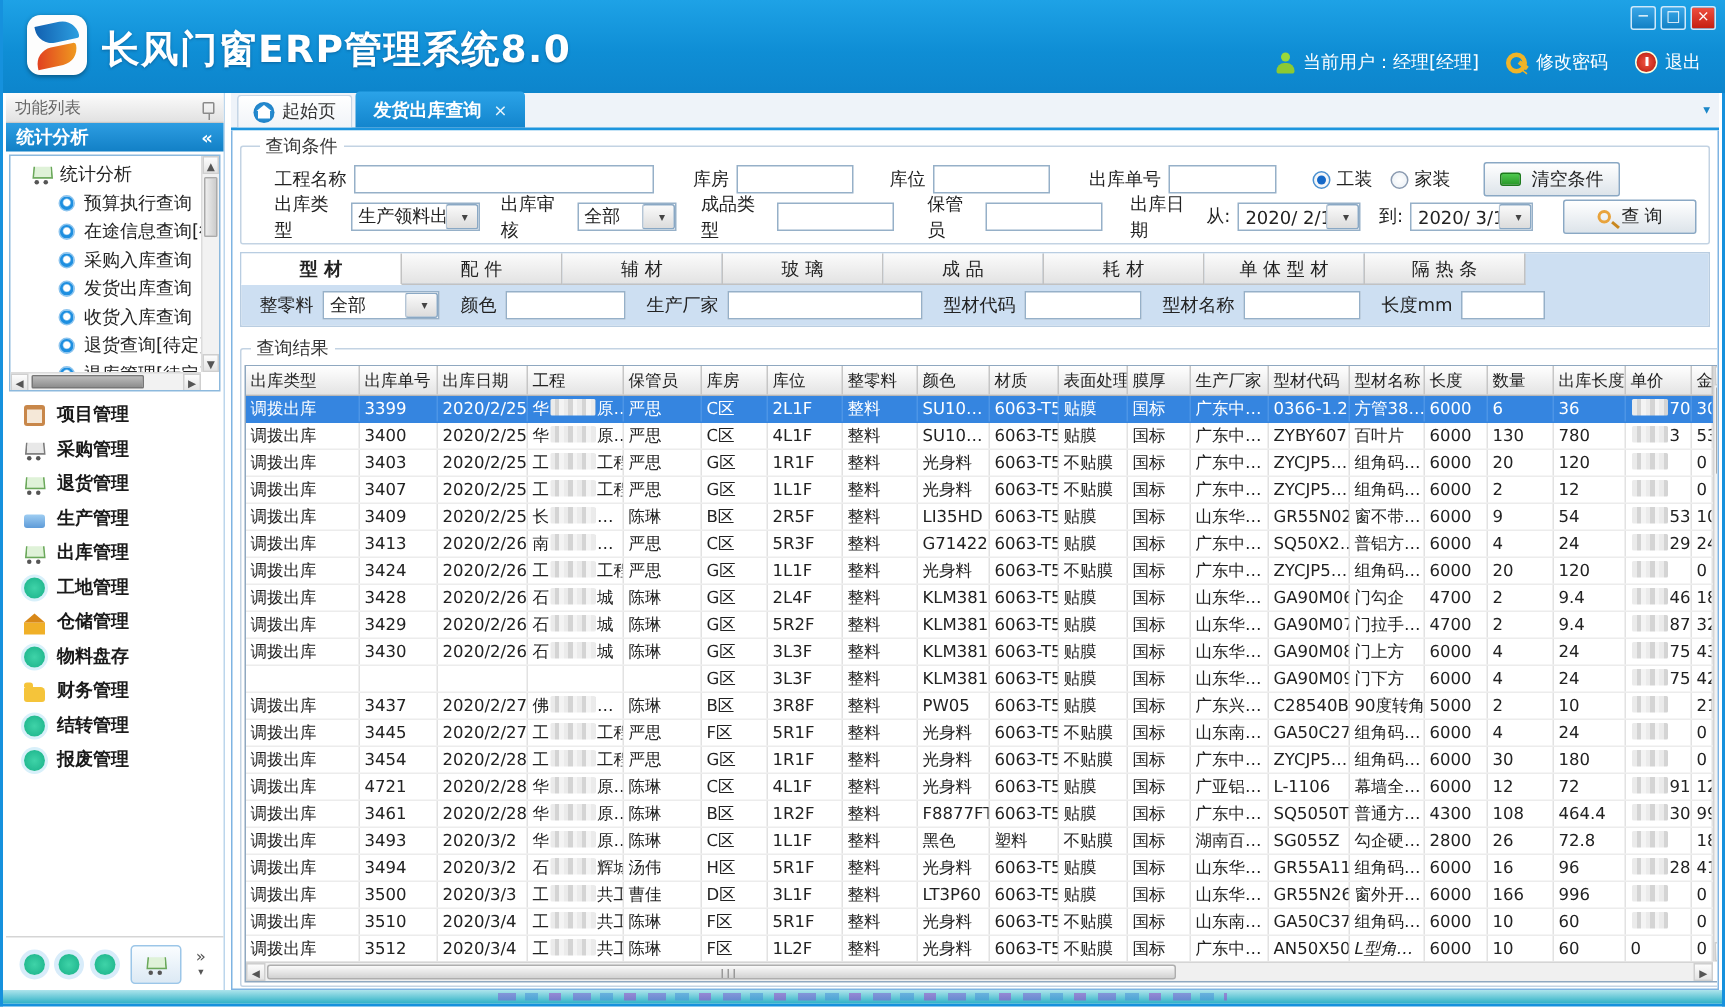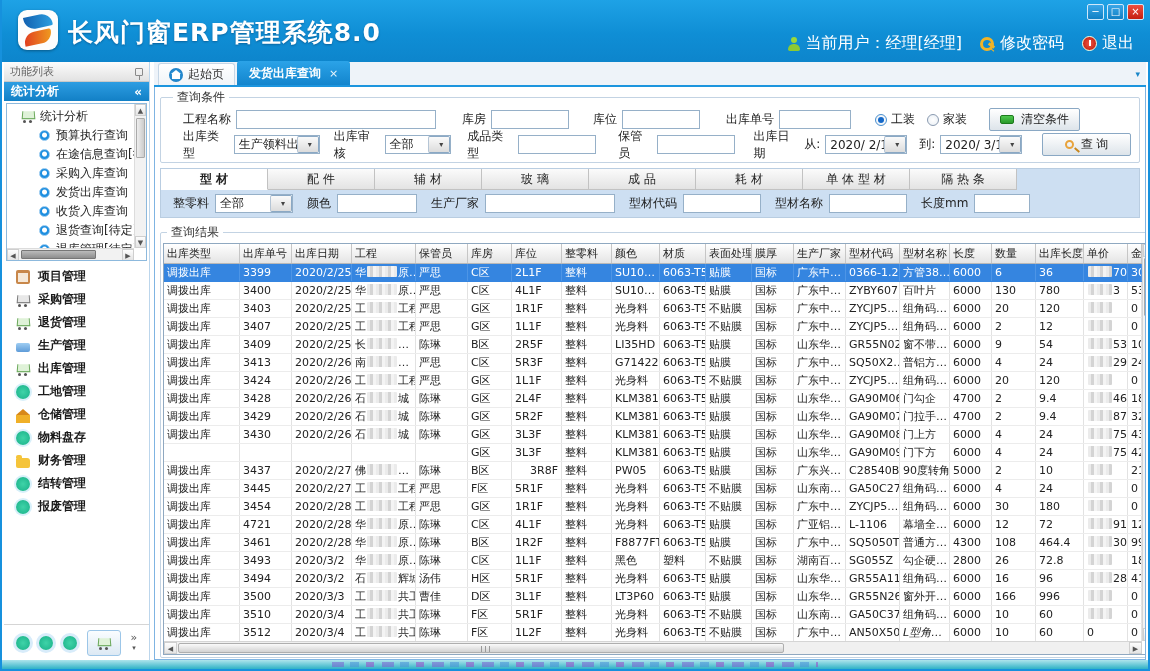--- a/index.html
+++ b/index.html
@@ -15,21 +15,21 @@
     background:linear-gradient(100deg,#1260b0,#2d9fe0); transform:rotate(-12deg); }
   .logo .sw2 { position:absolute; left:6px; top:21px; width:28px; height:13px; border-radius:12px 2px 12px 0;
     background:linear-gradient(100deg,#e03a20,#f0a020); transform:rotate(-12deg); }
   .app-title { position:absolute; left:66px; top:16px; color:#fff; font-size:25px; font-weight:bold;
     letter-spacing:1px; text-shadow:0 1px 2px rgba(0,40,80,.4); }
   .winbtns { position:absolute; top:4px; right:8px; display:flex; gap:3px; }
   .wbtn { width:17px; height:16px; border:1px solid #cfe8fa; border-radius:2px; color:#fff; font-size:10px;
     line-height:14px; text-align:center; background:linear-gradient(#3aa7e8,#1180c4); cursor:default; }
   .wbtn.close { background:linear-gradient(#ef5040,#c41f10); }
   .userbar { position:absolute; right:18px; top:33px; display:flex; align-items:center; gap:8px;
-    color:#fff; font-size:16px; }
+    color:#fff; font-size:12px; }
   .userbar .grp { display:flex; align-items:center; gap:5px; margin-left:10px; }
   .i-person { width:14px; height:14px; position:relative; }
   .i-person:before { content:""; position:absolute; left:4px; top:0; width:6px; height:6px; border-radius:50%; background:#9ad83a; }
   .i-person:after { content:""; position:absolute; left:1px; top:7px; width:12px; height:7px; border-radius:6px 6px 2px 2px; background:#8cca32; }
   .i-key { width:15px; height:15px; position:relative; }
   .i-key:before { content:""; position:absolute; left:0; top:1px; width:8px; height:8px; border:3px solid #f0b428; border-radius:50%; }
   .i-key:after { content:""; position:absolute; left:8px; top:8px; width:7px; height:3px; background:#f0b428; transform:rotate(38deg); box-shadow:3px 3px 0 -1px #f0b428; }
   .i-power { width:15px; height:15px; border-radius:50%; background:radial-gradient(#f25545,#b41708); border:1px solid #ffd; position:relative; }
   .i-power:after { content:""; position:absolute; left:6px; top:3px; width:2px; height:6px; background:#fff; }
 
@@ -659,21 +659,21 @@
                 <div class="tcell" style="width: 44px;"><div class="blur b22" style="display: inline-block;"></div>75</div>
                 <div class="tcell" style="width: 14px;">423</div>
               </div>
               <div class="trow">
                 <div class="tcell" style="width: 76px;">调拨出库</div>
                 <div class="tcell" style="width: 52px;">3437</div>
                 <div class="tcell" style="width: 60px;">2020/2/27</div>
                 <div class="tcell" style="width: 64px;">佛<div class="blur b28" style="display: inline-block;"></div>…</div>
                 <div class="tcell" style="width: 52px;">陈琳</div>
                 <div class="tcell" style="width: 44px;">B区</div>
-                <div class="tcell" style="width: 50px; text-align: right;">3R8F</div>
+                <div class="tcell" style="width: 50px;">3R8F</div>
                 <div class="tcell" style="width: 50px;">整料</div>
                 <div class="tcell" style="width: 48px;">PW05</div>
                 <div class="tcell" style="width: 46px;">6063-T5</div>
                 <div class="tcell" style="width: 46px;">贴膜</div>
                 <div class="tcell" style="width: 42px;">国标</div>
                 <div class="tcell" style="width: 52px;">广东兴…</div>
                 <div class="tcell" style="width: 54px;">C28540B</div>
                 <div class="tcell" style="width: 50px;">90度转角</div>
                 <div class="tcell" style="width: 42px;">5000</div>
                 <div class="tcell" style="width: 44px;">2</div>

